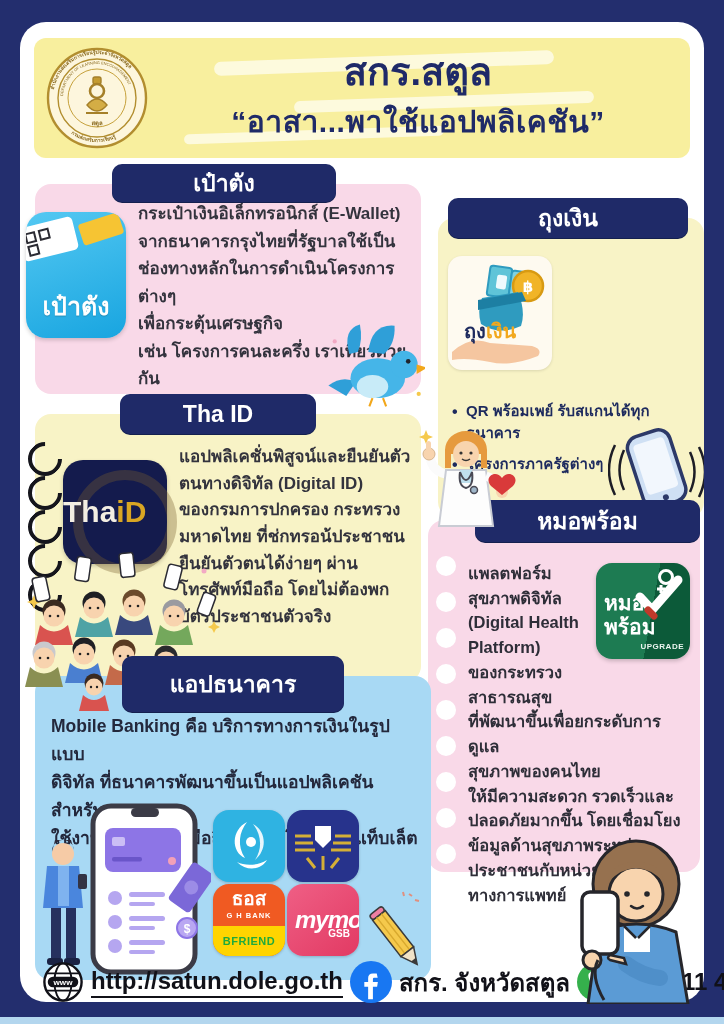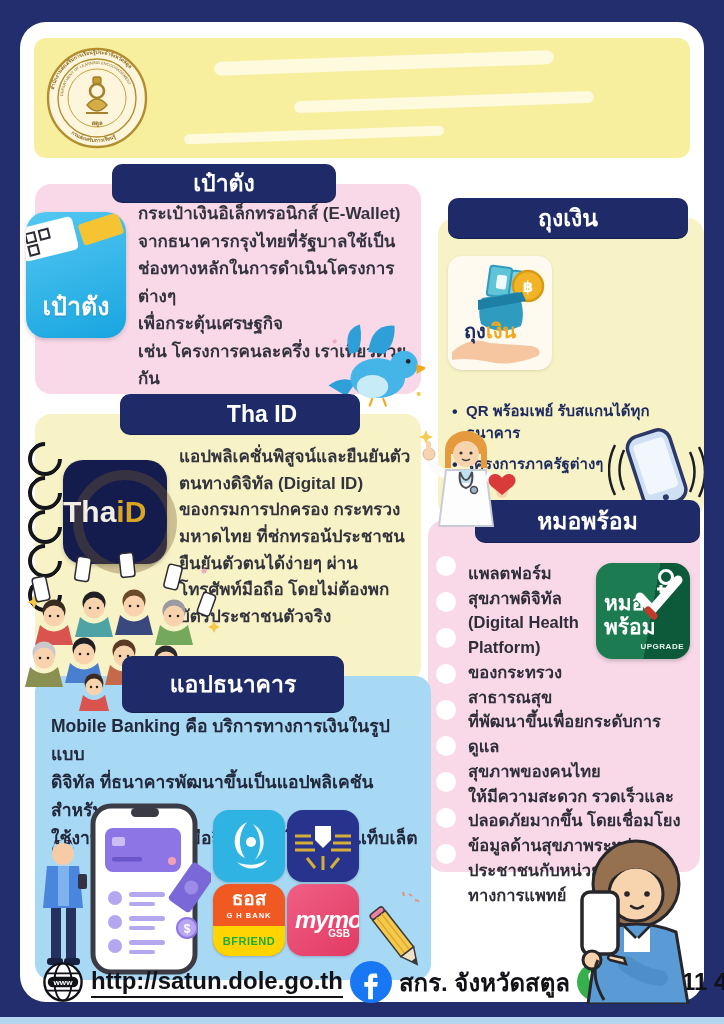--- a/index.html
+++ b/index.html
@@ -45,21 +45,21 @@
   .tung-icon{position:absolute;left:10px;top:38px;width:104px;height:114px;background:#fefaf0;border-radius:14px;box-shadow:0 1px 3px rgba(0,0,0,.12);}
   .tung-body{left:122px;top:42px;width:140px;font-size:15.5px;line-height:1.66;color:#1d2a5e;}
   .tung-bullets{position:absolute;left:12px;top:182px;width:250px;margin:0;padding:0;list-style:none;}
   .tung-bullets li{position:relative;padding-left:16px;font-size:15px;font-weight:700;color:#1d2a5e;line-height:1.45;margin-bottom:9px;}
   .tung-bullets li::before{content:"•";position:absolute;left:2px;top:0;font-size:16px;}
 
   .doctor{position:absolute;left:396px;top:404px;width:102px;height:124px;z-index:7;}
   .ringphone{position:absolute;left:588px;top:398px;width:96px;height:100px;z-index:3;}
 
   
-  .pill-thaid{left:100px;top:372px;width:196px;height:40px;padding-left:44px;}
+  .pill-thaid{left:100px;top:372px;width:196px;height:40px;}
   .box-thaid{left:15px;top:392px;width:386px;height:268px;}
   .ring{position:absolute;width:26px;height:26px;border:4px solid #15151c;border-right-color:transparent;border-radius:50%;transform:rotate(-45deg);z-index:5;}
   .thaid-icon{position:absolute;left:28px;top:46px;width:104px;height:104px;background:#141b4d;border-radius:20px;
      display:flex;align-items:center;justify-content:flex-start;box-shadow:0 2px 4px rgba(0,0,0,.2);}
   .thaid-icon::before{content:"";position:absolute;left:10px;top:10px;width:84px;height:84px;border-radius:50%;border:10px solid rgba(120,95,45,.35);}
   .thaid-icon .tha{color:#f3eee2;font-size:30px;font-weight:800;position:relative;}
   .thaid-icon .tid{color:#d9a623;font-size:30px;font-weight:800;position:relative;}
   .thaid-body{left:144px;top:30px;width:236px;font-size:17px;line-height:1.57;}
   .crowd{position:absolute;left:4px;top:528px;width:205px;height:162px;z-index:5;}
 
@@ -135,20 +135,24 @@
           <textPath href="#arcB" startOffset="30%">กรมส่งเสริมการเรียนรู้</textPath>
         </text>
         <g fill="#c49b31" stroke="#a5802a" stroke-width="1.4">
           <rect x="47" y="30" width="8" height="7" rx="2"></rect>
           <circle cx="51" cy="44" r="7" fill="none" stroke-width="2.6"></circle>
           <path d="M41,58 q10,-12 20,0 q-10,12 -20,0 z" fill="#d4ad45"></path>
           <path d="M40,66 h22" fill="none" stroke-width="2.2"></path>
         </g>
         <text x="51" y="78" font-size="6" fill="#8a6a1f" text-anchor="middle" font-weight="bold">สตูล</text>
       </svg>
+      <div class="titles">
+        <div class="t1">สกร.สตูล</div>
+        <div class="t2">“อาสา...พาใช้แอปพลิเคชัน”</div>
+      </div>
     </div>
 
     <div class="pill" style="left:92px;top:142px;width:224px;height:38px;">เป๋าตัง</div>
     <div class="box pinkbox box-paotang">
       <div class="body-text paotang-body">กระเป๋าเงินอิเล็กทรอนิกส์ (E-Wallet)
 จากธนาคารกรุงไทยที่รัฐบาลใช้เป็น
 ช่องทางหลักในการดำเนินโครงการต่างๆ
 เพื่อกระตุ้นเศรษฐกิจ
 เช่น โครงการคนละครึ่ง เราเที่ยวด้วยกัน</div>
     </div>

